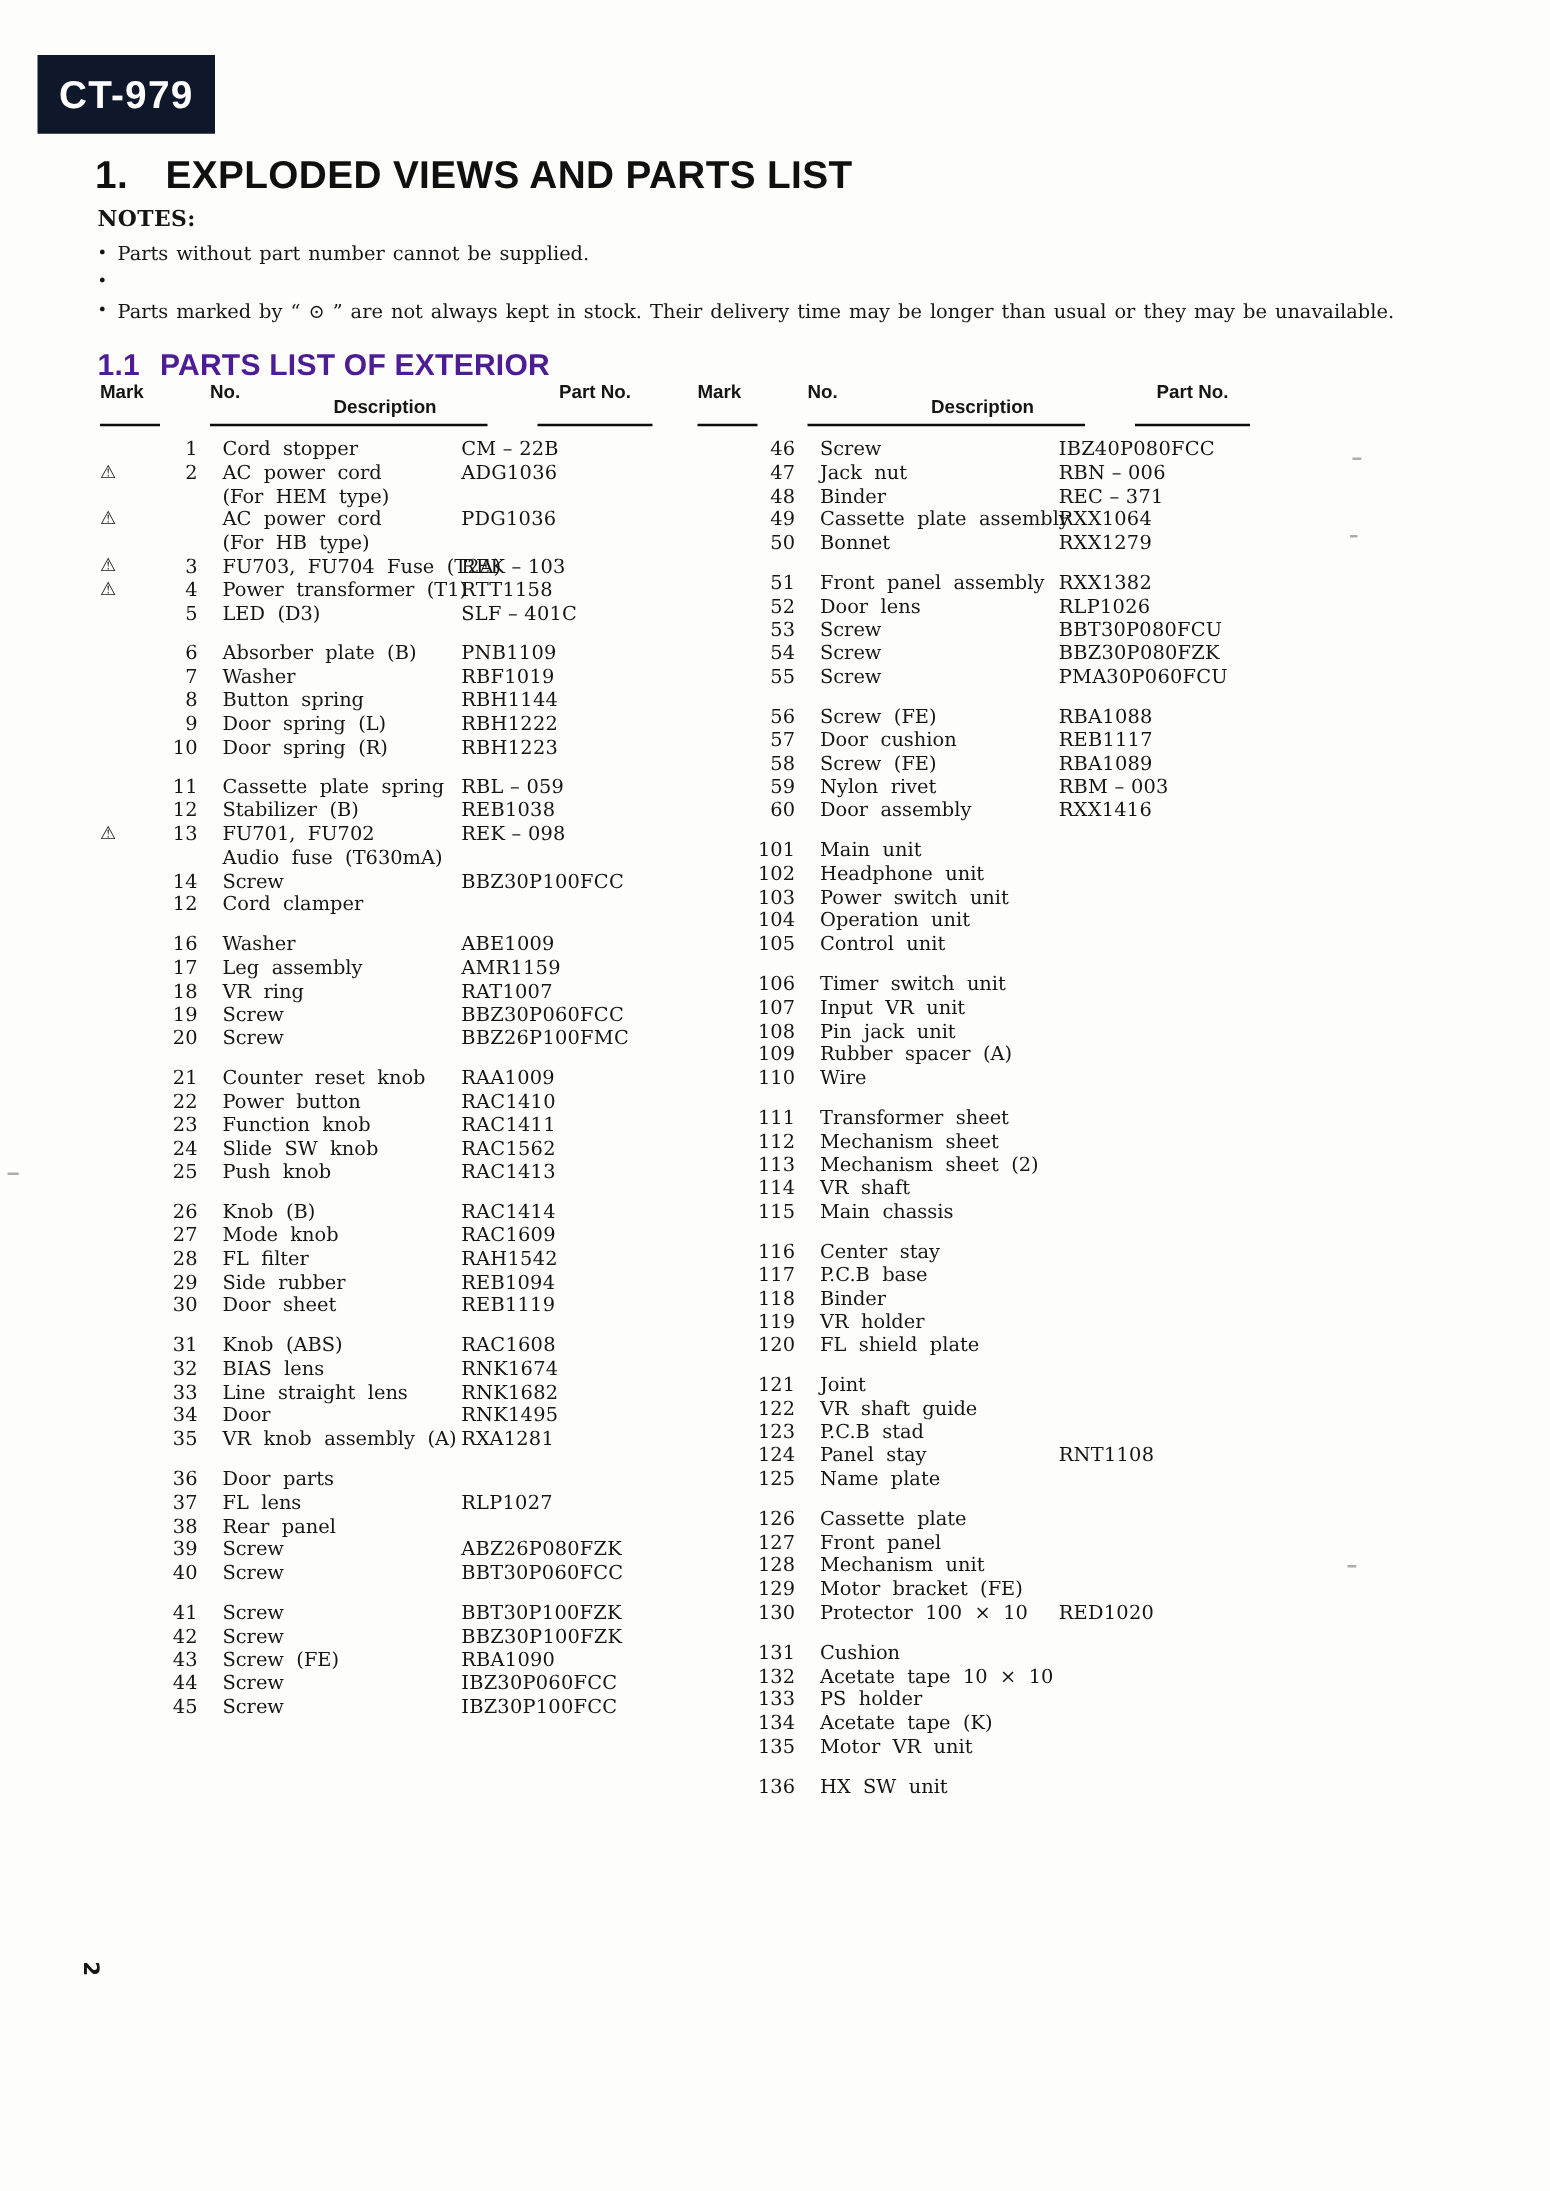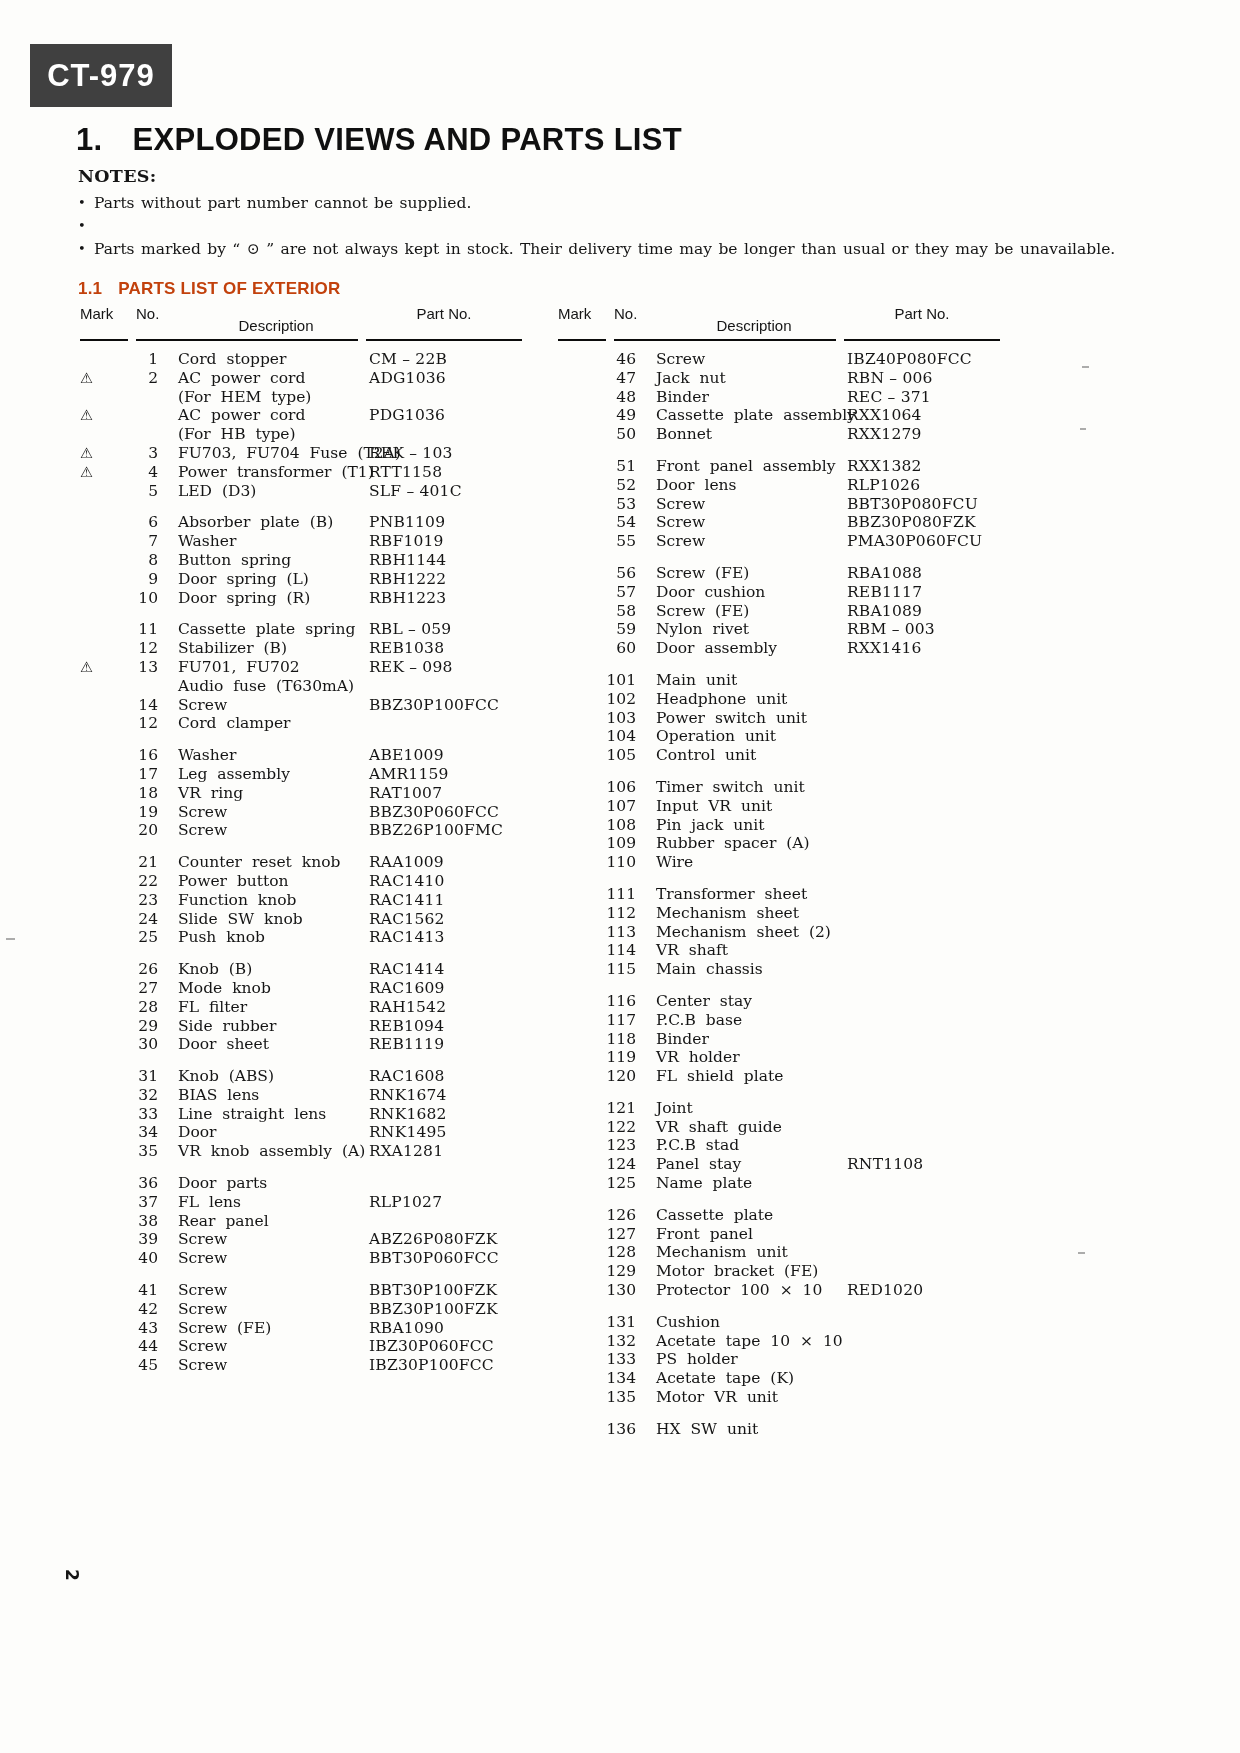--- a/index.html
+++ b/index.html
@@ -7,21 +7,21 @@
     width:1240px;height:1753px;position:relative;
     background:#fdfdfb;color:#151515;
     font-family:"DejaVu Serif", serif;
     overflow:hidden;
   }
   .page{position:absolute;inset:0;}
 
   
   .model-box{
     position:absolute;left:30px;top:44px;width:142px;height:63px;
-    background:#404040;color:#fff;display:flex;align-items:center;justify-content:center;
+    background:#0f172a;color:#fff;display:flex;align-items:center;justify-content:center;
     font-family:"Liberation Sans", sans-serif;font-weight:bold;font-size:31px;letter-spacing:1px;
   }
 
   
   .h1{
     position:absolute;left:76px;top:122px;margin:0;
     font-family:"Liberation Sans", sans-serif;font-weight:bold;font-size:31px;
     letter-spacing:0.3px;color:#101010;display:flex;
   }
   .h1 .h1-num{margin-right:30px;}
@@ -29,30 +29,30 @@
   
   .notes{position:absolute;left:78px;top:166px;width:1110px;}
   .notes-heading{font-weight:bold;font-size:17.5px;letter-spacing:0.3px;margin-bottom:6px;}
   .note{display:flex;line-height:22px;font-size:15.5px;word-spacing:1.5px;margin:0 0 1px 0;}
   .note .bullet{width:16px;flex:0 0 16px;font-size:13px;}
   .note-text{flex:1;}
 
   
   .h2{
     position:absolute;left:78px;top:279px;margin:0;
-    font-family:"Liberation Sans", sans-serif;font-weight:bold;font-size:17px;
-    letter-spacing:0.2px;color:#c2410c;display:flex;
+    font-family:"Liberation Sans", sans-serif;font-weight:bold;font-size:24px;
+    letter-spacing:0.2px;color:#4c1d95;display:flex;
   }
   .h2 .h2-num{margin-right:16px;}
 
   
   .ptable{position:absolute;top:305px;width:442px;}
   .ptable.left{left:80px;}
   .ptable.right{left:558px;}
-  .thead{display:flex;font-family:"Liberation Sans", sans-serif;font-weight:normal;font-size:15px;}
+  .thead{display:flex;font-family:"Liberation Sans", sans-serif;font-weight:bold;font-size:15px;gap:32px;}
   .th-mark{width:48px;border-bottom:2.5px solid #0c0c0c;padding-bottom:5px;margin-right:8px;}
   .th-nodesc{width:222px;border-bottom:2.5px solid #0c0c0c;padding-bottom:5px;display:flex;margin-right:8px;}
   .th-no{width:58px;}
   .th-desc{flex:1;text-align:center;margin-top:12px;}
   .th-part{flex:1;border-bottom:2.5px solid #0c0c0c;padding-bottom:5px;text-align:center;}
   .rows{margin-top:9px;}
   .prow{display:grid;grid-template-columns:46px 32px 210px 1fr;line-height:18.8px;font-size:15.5px;}
   .prow.gap{margin-top:13px;}
   .cell{white-space:nowrap;}
   .cell.mark{font-family:"DejaVu Sans", sans-serif;font-size:14.5px;padding-left:0;}

